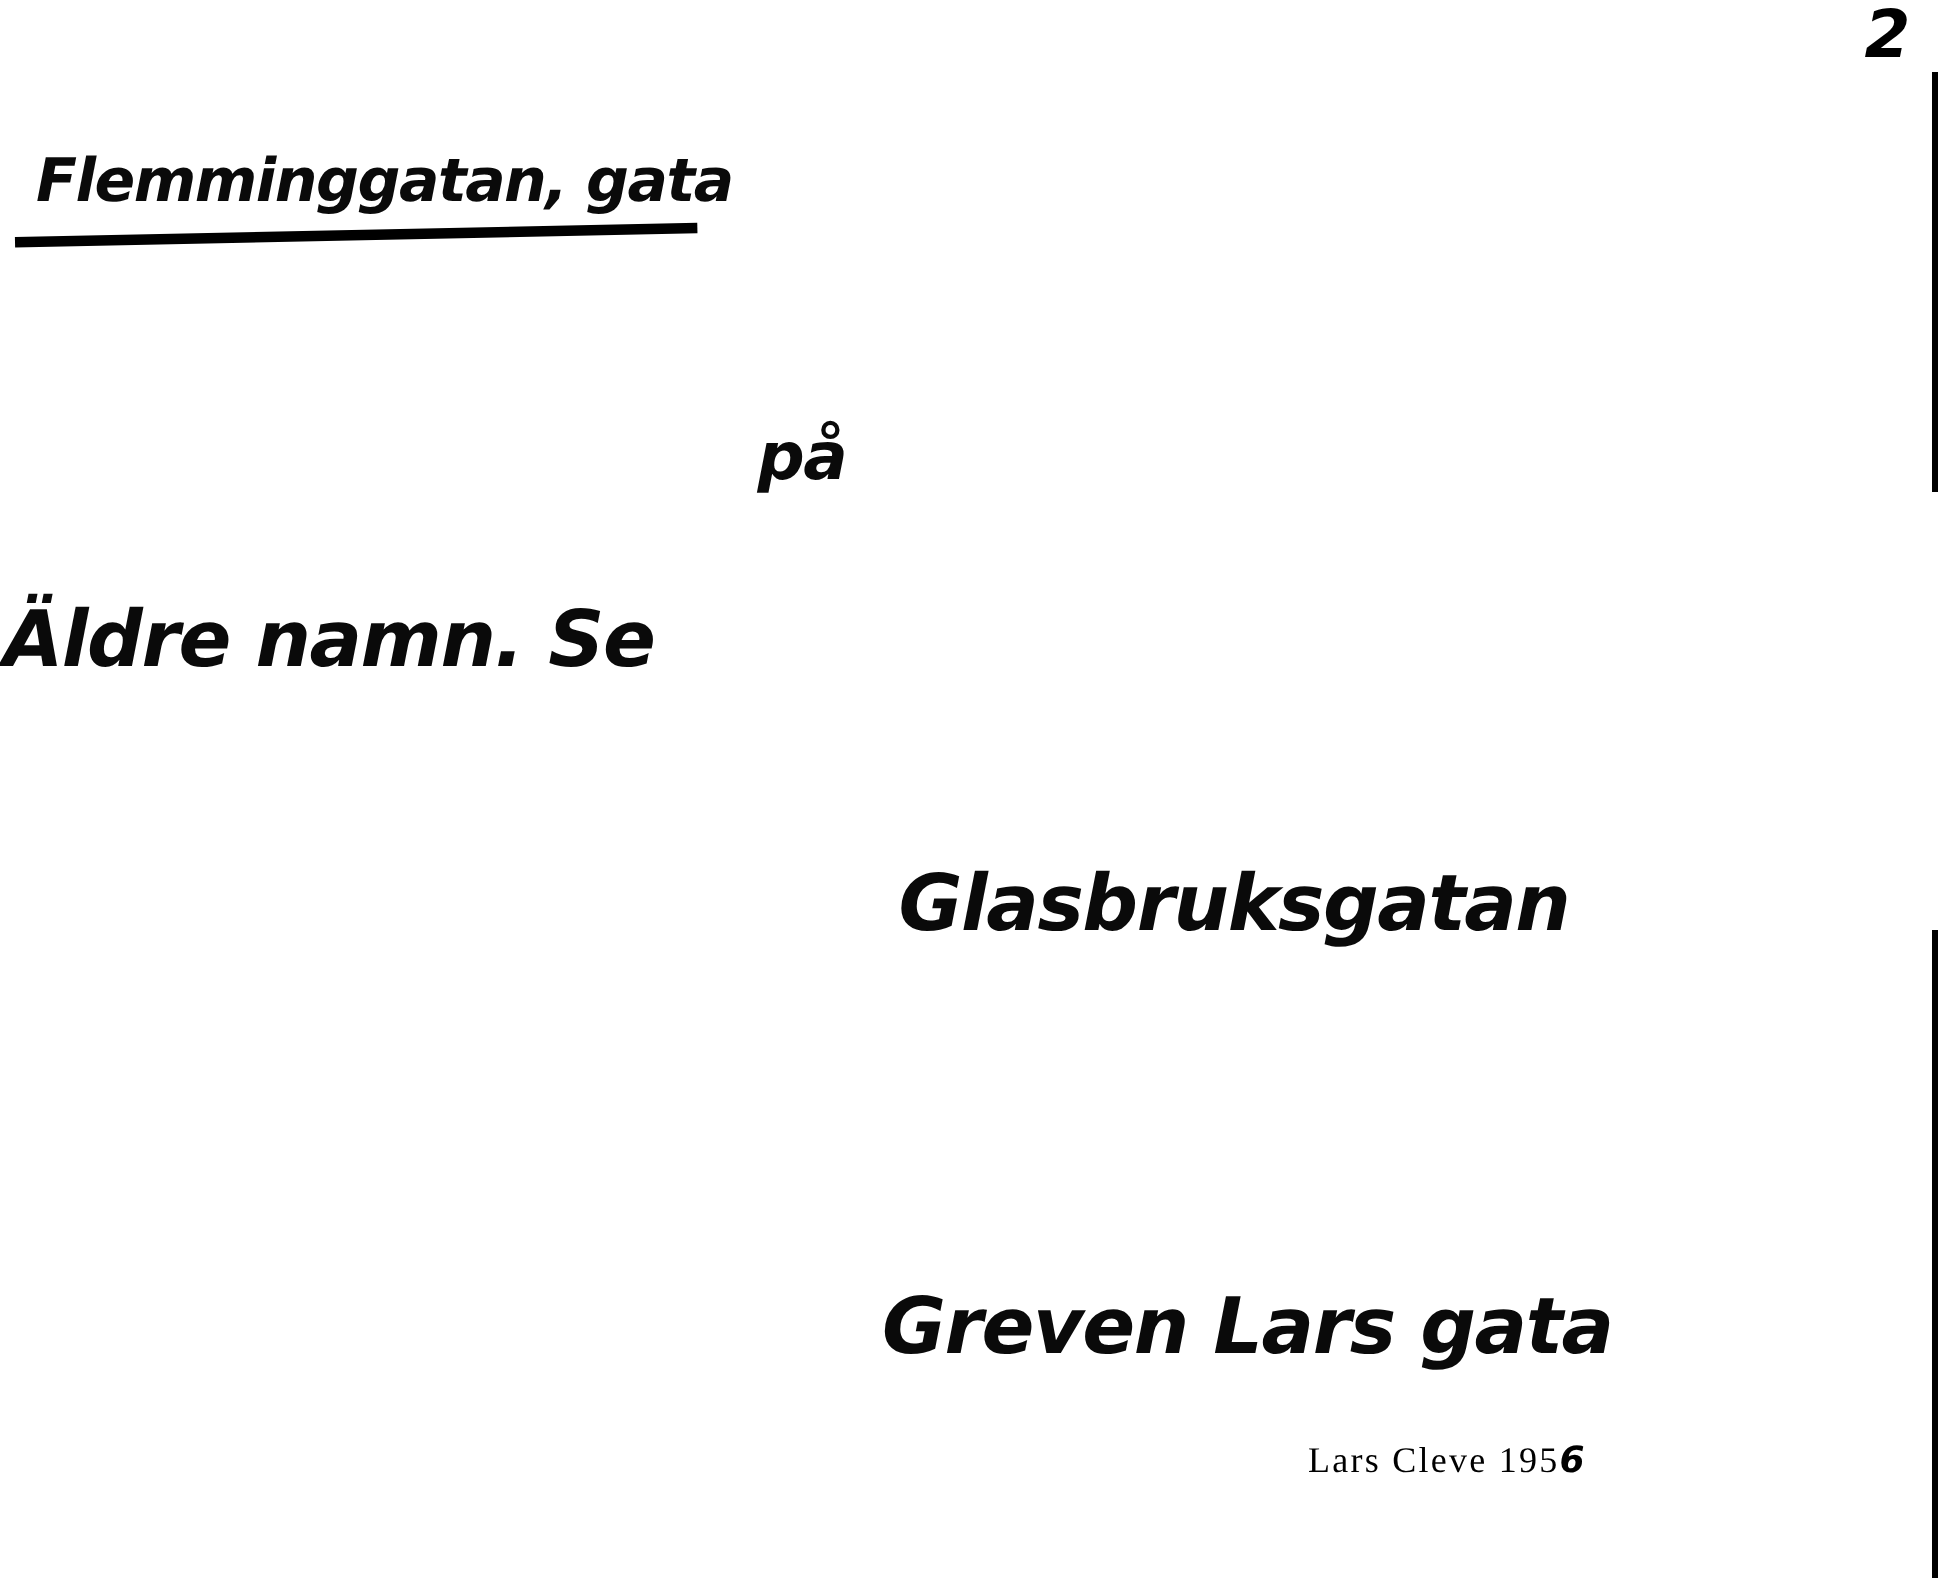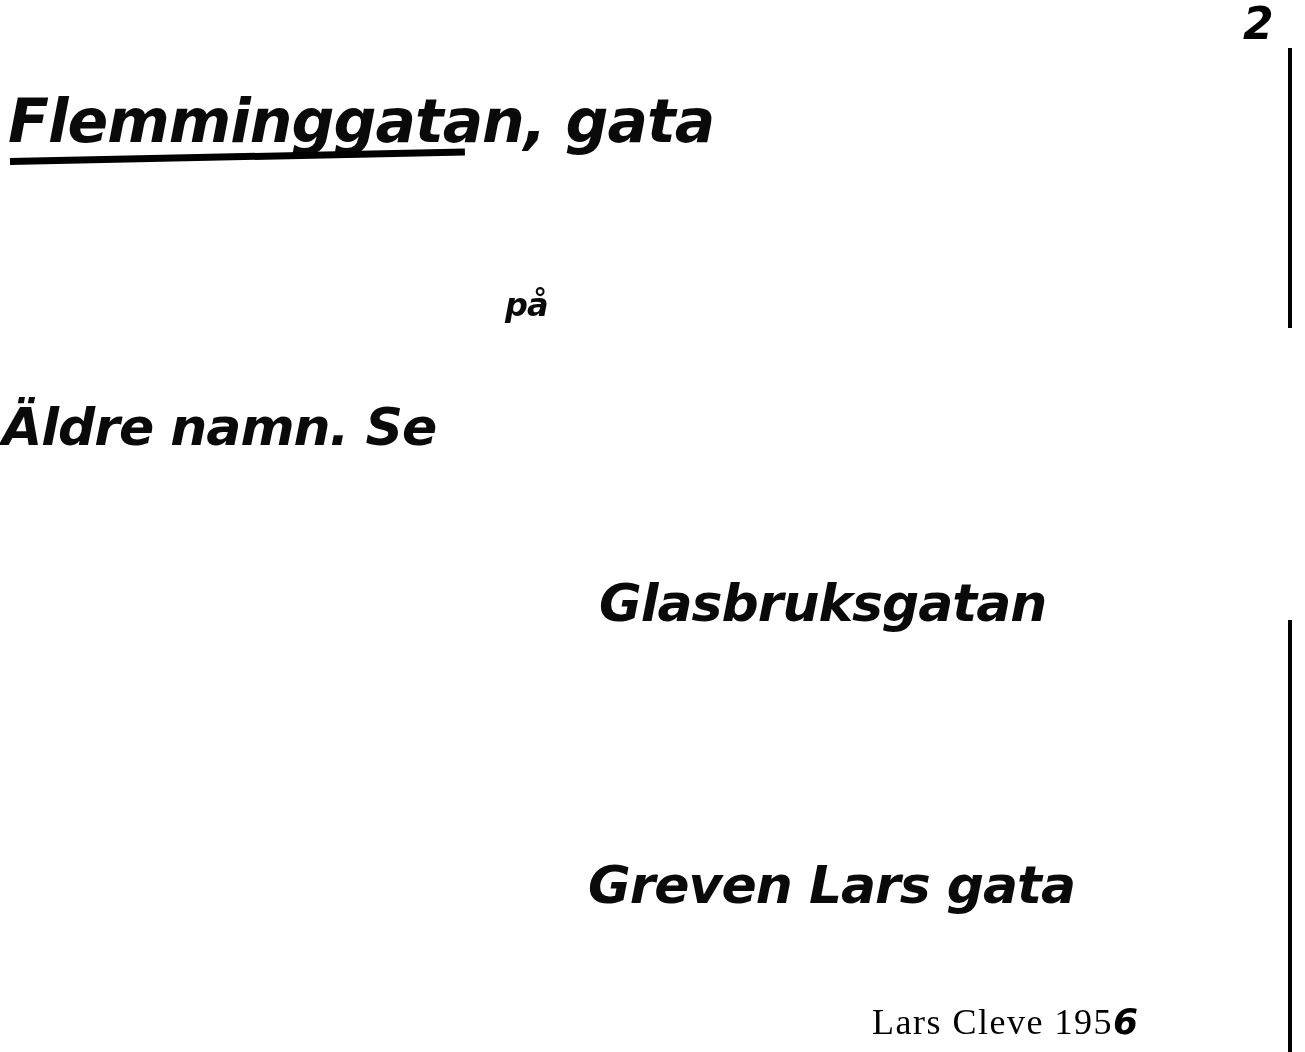--- a/index.html
+++ b/index.html
@@ -62,41 +62,41 @@
     position: absolute;
     left: 1288px;
     top: 620px;
     width: 4px;
     height: 432px;
     background: #000;
   }
 
   .headword {
     position: absolute;
-    left: 8px;
+    left: 24px;
     top: 88px;
-    font-size: 60px;
+    font-size: 40px;
     line-height: 66px;
   }
   .headword-underline {
     position: absolute;
     left: 10px;
     top: 158px;
     width: 455px;
     height: 7px;
     background: #000;
     transform: rotate(-1.2deg);
     transform-origin: left center;
   }
 
   .pa-word {
     position: absolute;
     left: 505px;
     top: 281px;
-    font-size: 32px;
+    font-size: 44px;
     line-height: 48px;
   }
 
   .locality {
     position: absolute;
     left: 588px;
     top: 298px;
     font-size: 34px;
     line-height: 40px;
     letter-spacing: 0.5px;
@@ -125,24 +125,24 @@
   .ref-list .ref-item:nth-child(1) { margin-left: 21px; font-style: italic; }
   .ref-list .ref-item:nth-child(2) { margin-left: 10px; }
   .ref-list .ref-item:nth-child(3) { margin-left: 12px; }
   .ref-list .ref-item:nth-child(4) { margin-left: 16px; }
   .ref-list .ref-item:nth-child(5) { margin-left: 14px; }
   .ref-list .ref-item:nth-child(6) { margin-left: 12px; }
 
   .signature {
     position: absolute;
     left: 872px;
-    top: 992px;
+    top: 948px;
     font-family: "Liberation Serif", serif;
-    font-size: 36px;
-    line-height: 60px;
+    font-size: 24px;
+    line-height: 50px;
     letter-spacing: 1.5px;
   }
   .signature .last-digit {
     font-family: "DejaVu Sans", sans-serif;
     font-weight: bold;
     font-style: italic;
     letter-spacing: 0;
   }
 </style>
 </head>

